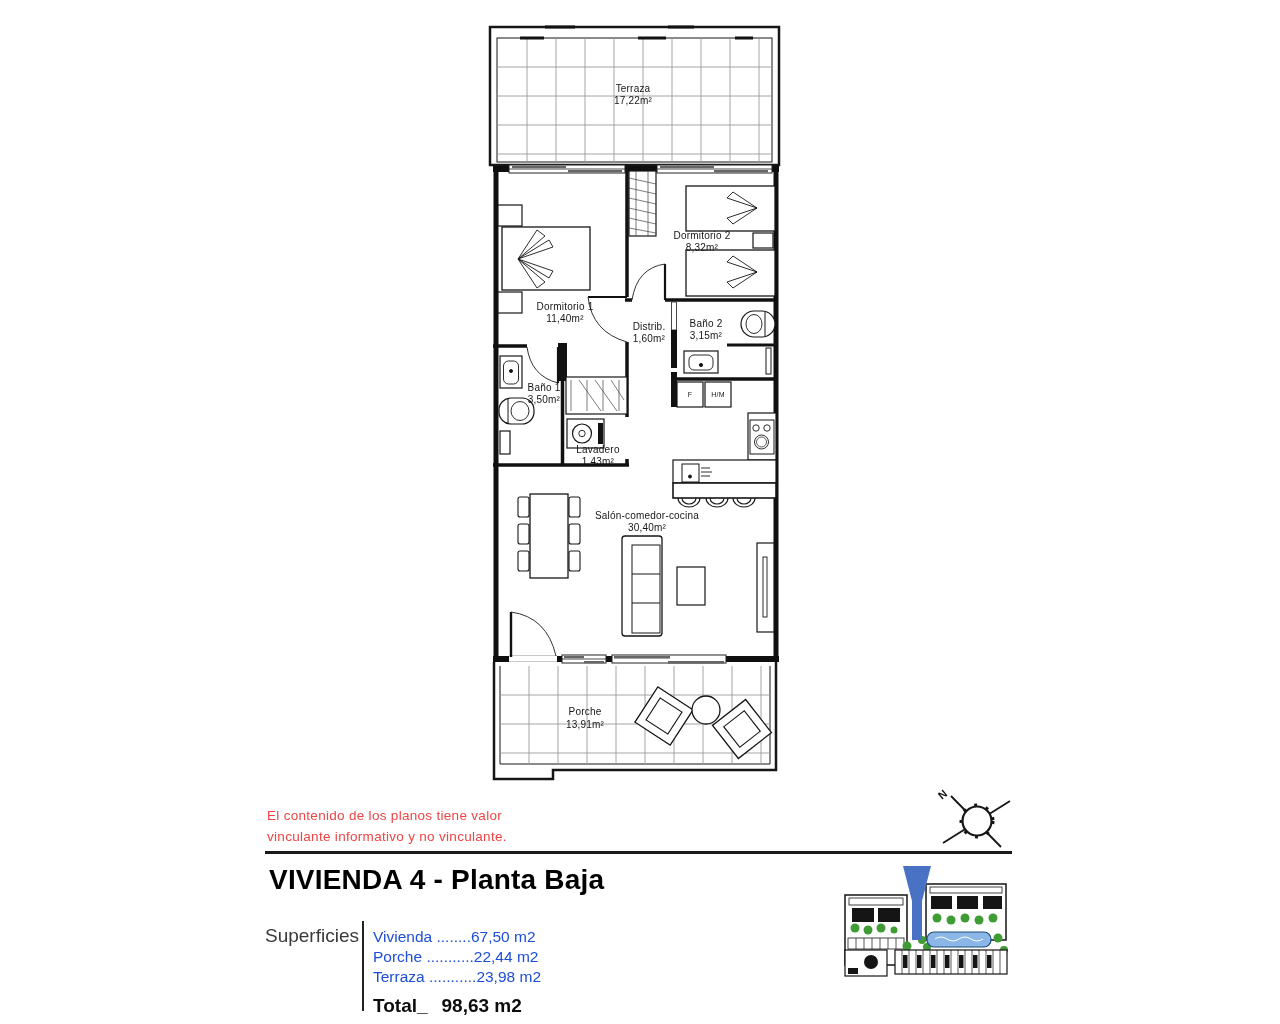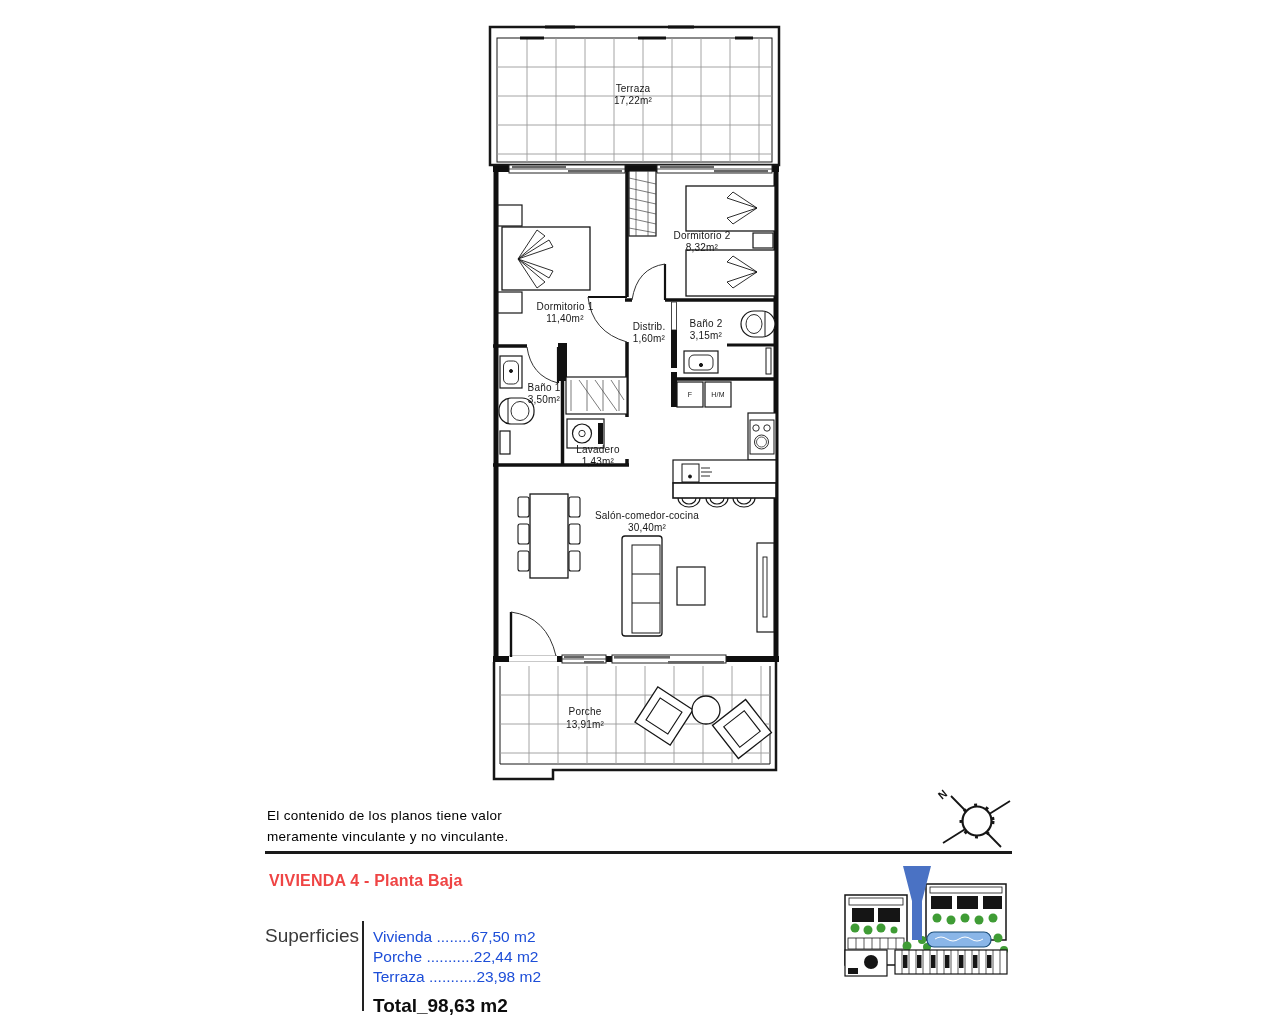--- a/index.html
+++ b/index.html
@@ -1,30 +1,30 @@
 <!DOCTYPE html>
 <html><head>
 <meta charset="utf-8">
 <style>
   html,body{margin:0;padding:0;background:#fff;}
   .page{position:relative;width:1141px;height:1024px;background:#ffffff;overflow:hidden;
         font-family:"Liberation Sans",sans-serif;}
   .plan-svg{position:absolute;left:0;top:0;}
   .disclaimer{position:absolute;left:267px;top:806px;font-size:13.5px;line-height:1.55;
-        color:#000000;letter-spacing:.3px;}
+        color:#ef4444;letter-spacing:.3px;}
   .separator{position:absolute;left:265px;top:851px;width:747px;height:3px;background:#1a1a1a;}
-  .title{position:absolute;left:269px;top:864px;font-size:16px;font-weight:700;color:#ef4444;
-        letter-spacing:.2px;margin-top:8px;}
+  .title{position:absolute;left:269px;top:864px;font-size:28px;font-weight:700;color:#000000;
+        letter-spacing:.2px;}
   .supblock{position:absolute;left:265px;top:921px;display:flex;align-items:flex-start;}
   .sup-label{font-size:19px;color:#3a3a3a;padding-top:4px;width:97px;}
   .sup-divider{width:2px;background:#222;height:90px;margin-right:9px;}
   .sup-rows{padding-top:6px;}
   .sup-row{font-size:15.5px;color:#1d4ed8;line-height:20px;white-space:pre;}
   .sup-total{font-size:19px;font-weight:700;color:#0d0d0d;margin-top:8px;white-space:pre;}
-  .sup-total .val{}
+  .sup-total .val{margin-left:14px;}
   .rlabel{font-family:"Liberation Sans",sans-serif;font-size:10px;fill:#161616;
         text-anchor:middle;letter-spacing:.2px;}
   .rlabel-sm{font-size:7px;}
   .north{font-family:"Liberation Sans",sans-serif;font-size:11px;font-weight:700;fill:#111;}
 </style>
 </head>
 <body>
 
 <div class="page">
 
@@ -300,21 +300,21 @@
     <rect x="845" y="950" width="42" height="26" fill="#fff" stroke="#151515" stroke-width="1.2"></rect>
     <circle cx="871" cy="962" r="7" fill="#151515"></circle>
     <rect x="848" y="968" width="10" height="6" fill="#151515"></rect>
 
     <polygon points="903,866 931,866 922,901 922,940 912,940 912,901" fill="#4a72c4"></polygon>
   </g>
 </svg>
 
   <div class="disclaimer">
     <div>El contenido de los planos tiene valor</div>
-    <div>meramente vinculante y no vinculante.</div>
+    <div>vinculante informativo y no vinculante.</div>
   </div>
 
   <div class="separator"></div>
 
   <div class="title">VIVIENDA 4 - Planta Baja</div>
 
   <div class="supblock">
     <div class="sup-label">Superficies</div>
     <div class="sup-divider"></div>
     <div class="sup-rows">

